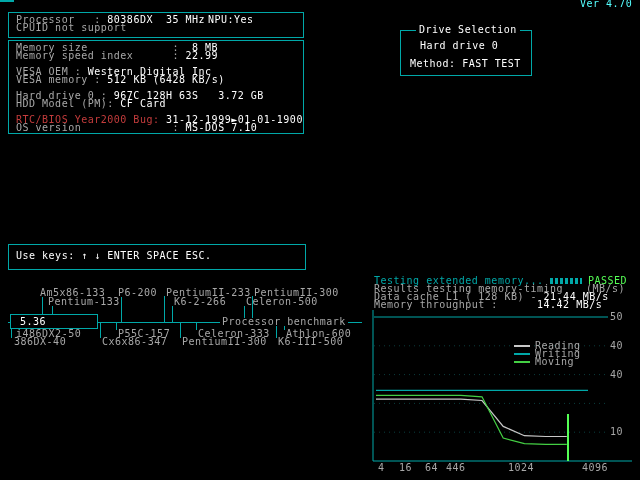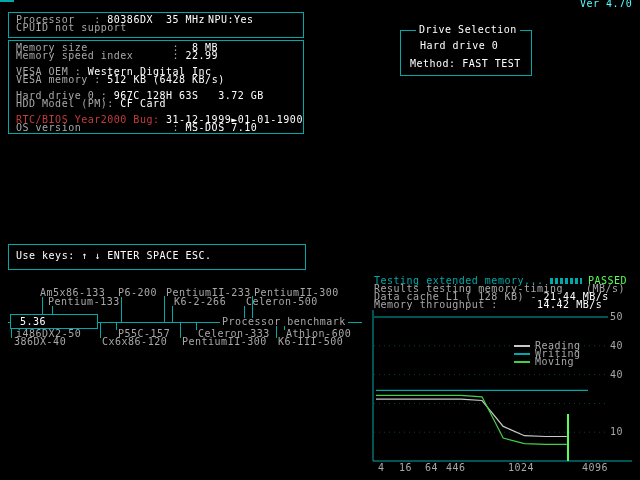--- a/index.html
+++ b/index.html
@@ -64,21 +64,21 @@
 <span class="t c-w" style="left:166px;top:289px">PentiumII-233</span>
 <span class="t c-w" style="left:254px;top:289px">PentiumII-300</span>
 <span class="t c-w" style="left:48px;top:298px">Pentium-133</span>
 <span class="t c-w" style="left:174px;top:298px">K6-2-266</span>
 <span class="t c-w" style="left:246px;top:298px">Celeron-500</span>
 <span class="t c-w" style="left:16px;top:330px">i486DX2-50</span>
 <span class="t c-w" style="left:118px;top:330px">P55C-157</span>
 <span class="t c-w" style="left:198px;top:330px">Celeron-333</span>
 <span class="t c-w" style="left:286px;top:330px">Athlon-600</span>
 <span class="t c-w" style="left:14px;top:338px">386DX-40</span>
-<span class="t c-w" style="left:102px;top:338px">Cx6x86-120</span>
+<span class="t c-w" style="left:102px;top:338px">Cx6x86-347</span>
 <span class="t c-w" style="left:182px;top:338px">PentiumII-300</span>
 <span class="t c-w" style="left:278px;top:338px">K6-III-500</span>
 
 <div class="hline" style="left:8px;top:322px;width:354px"></div>
 
 <div class="vline" style="left:42px;top:297px;height:18px"></div>
 <div class="vline" style="left:52px;top:306px;height:9px"></div>
 <div class="vline" style="left:121px;top:297px;height:26px"></div>
 <div class="vline" style="left:164px;top:296px;height:27px"></div>
 <div class="vline" style="left:172px;top:306px;height:17px"></div>

